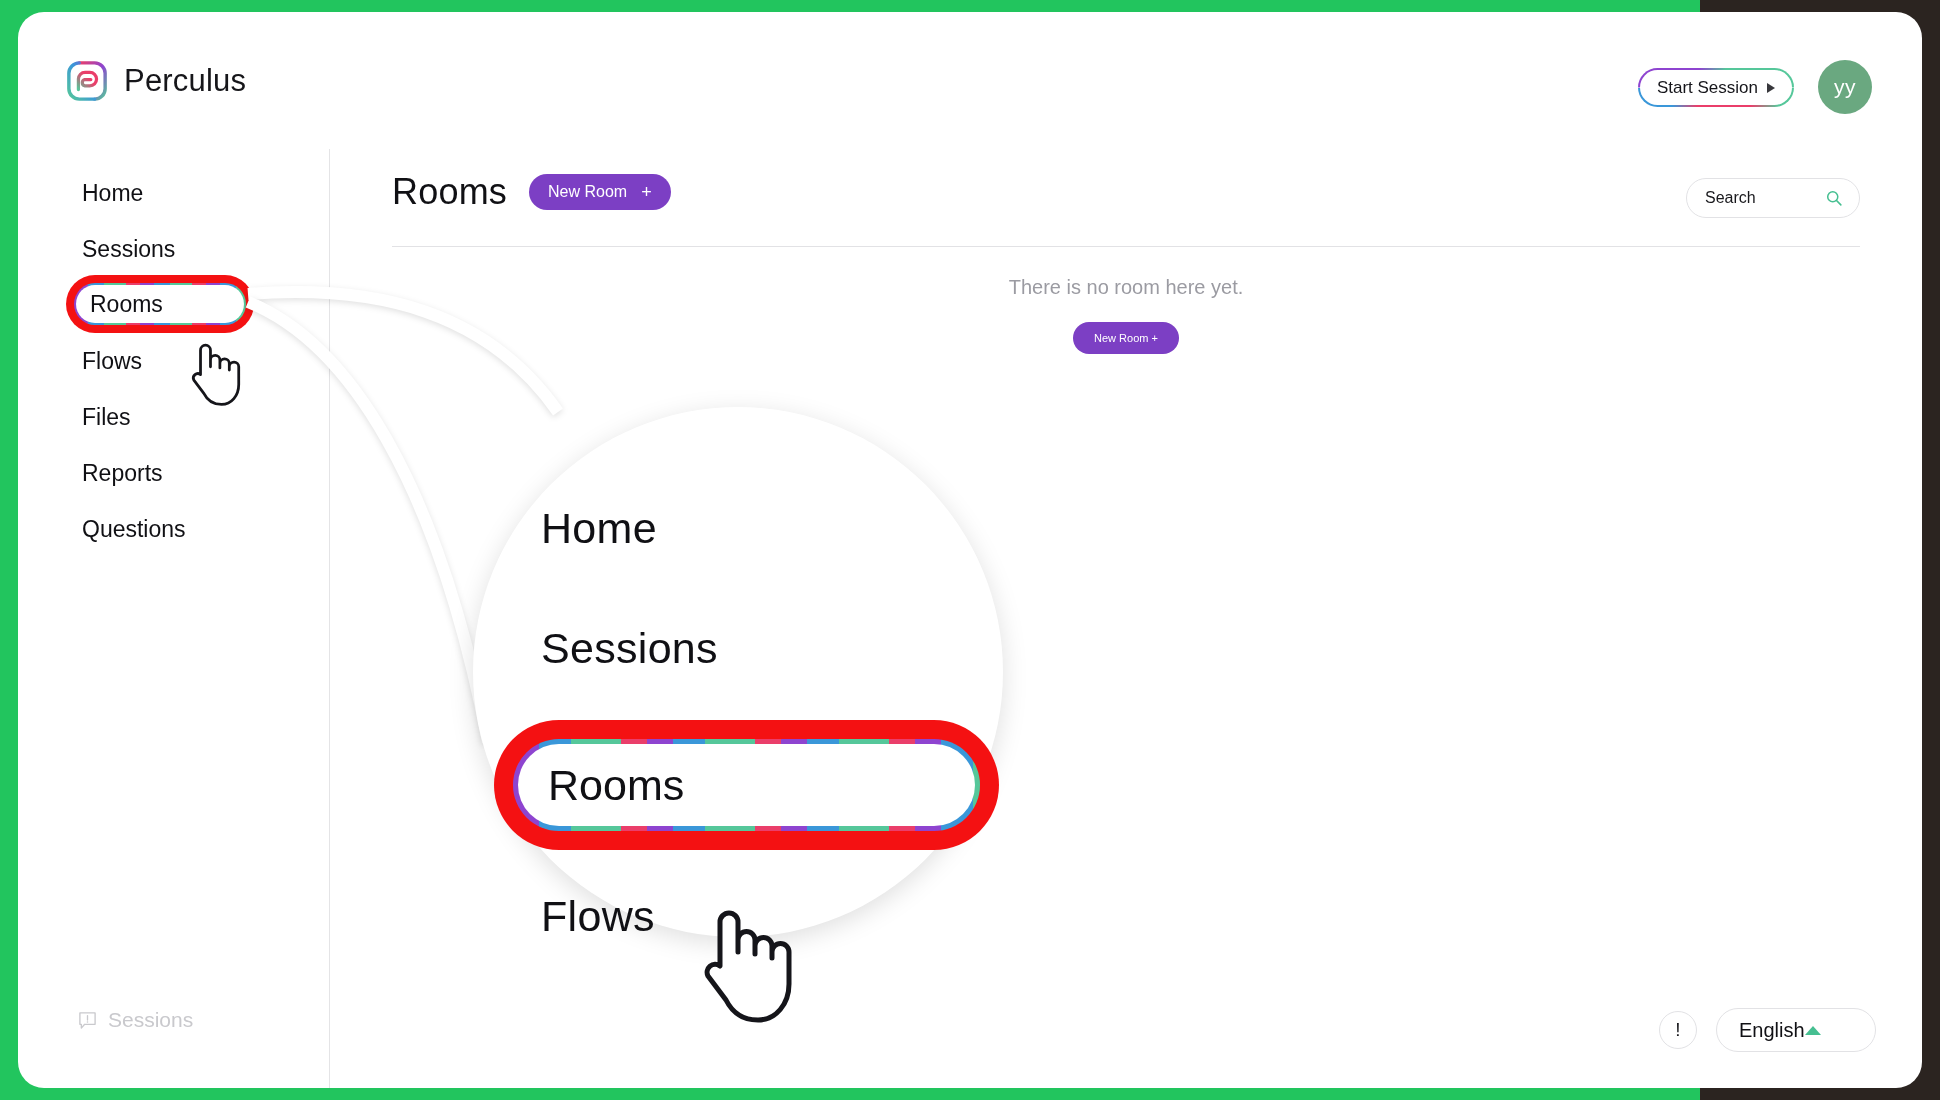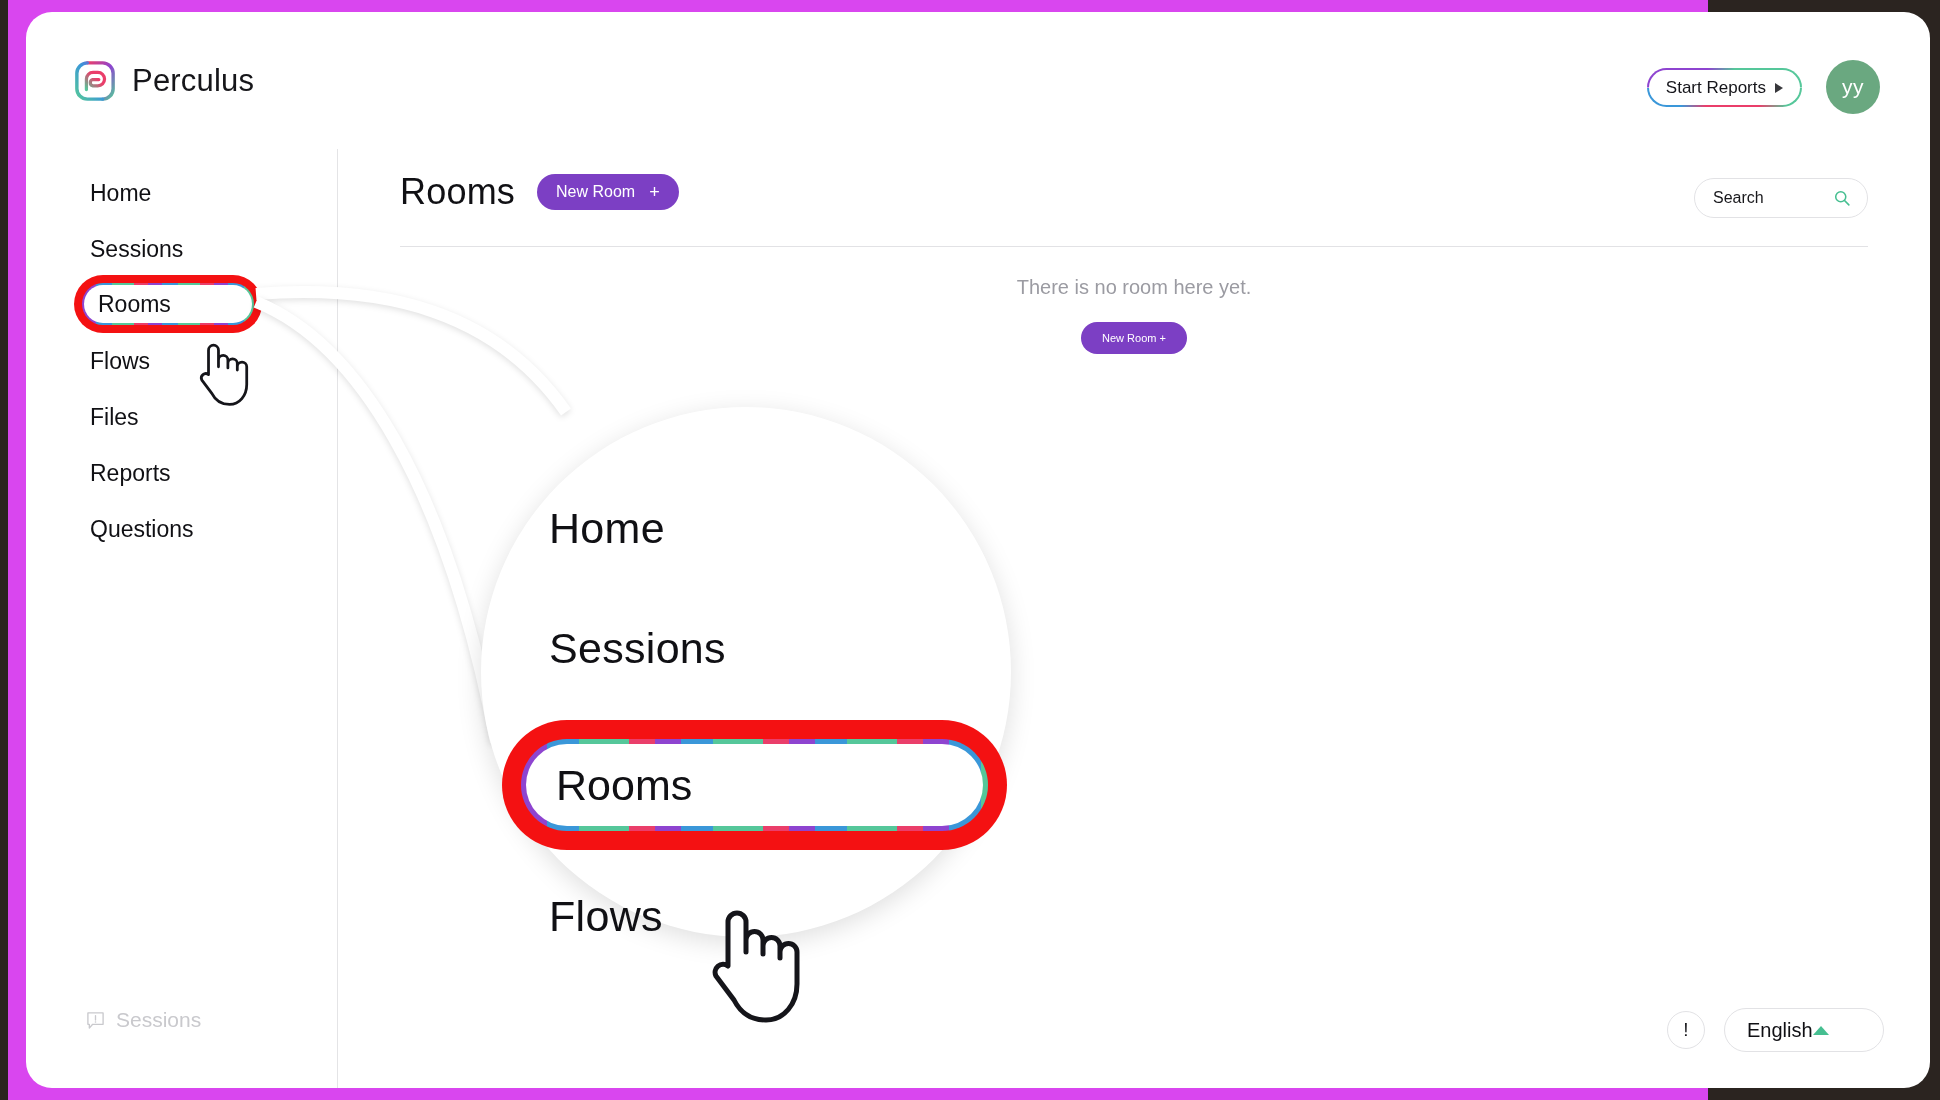--- a/index.html
+++ b/index.html
@@ -7,24 +7,24 @@
     padding: 0;
     background: #2b2420;
     width: 1940px;
     height: 1100px;
     overflow: hidden;
     font-family: "Liberation Sans", sans-serif;
   }
 
   #screen {
     position: absolute;
-    left: 8px; top: 0;
+    left: 0; top: 0;
     width: 1700px;
     height: 1100px;
-    background: #d946ef;
+    background: #22c55e;
   }
 
   
   #app {
     position: absolute;
     left: 18px;
     top: 12px;
     width: 1904px;
     height: 1076px;
     background: #ffffff;
@@ -480,21 +480,21 @@
           <path d="M30,41 H14 A11,11 0 0 1 3,30 V14 A11,11 0 0 1 14,3" fill="none" stroke="url(#lgB)" stroke-width="3.6" stroke-linecap="round"></path>
 
           <path d="M13,31 V20 A7,7 0 0 1 20,13 H25 A7,7 0 0 1 32,20 A7,7 0 0 1 25,27 H19.5
                    A3.4,3.4 0 0 1 19.5,20.5 H26" fill="none" stroke="url(#lgC)" stroke-width="3.4" stroke-linecap="round"></path>
         </svg>
         <span class="brand-name">Perculus</span>
       </div>
 
       <div id="start-session">
         <div class="inner">
-          <span class="label">Start Reports</span>
+          <span class="label">Start Session</span>
           <span class="play"></span>
         </div>
       </div>
 
       <div id="avatar">
         <span>yy</span>
       </div>
     </div>
 
     <div id="sidebar">

